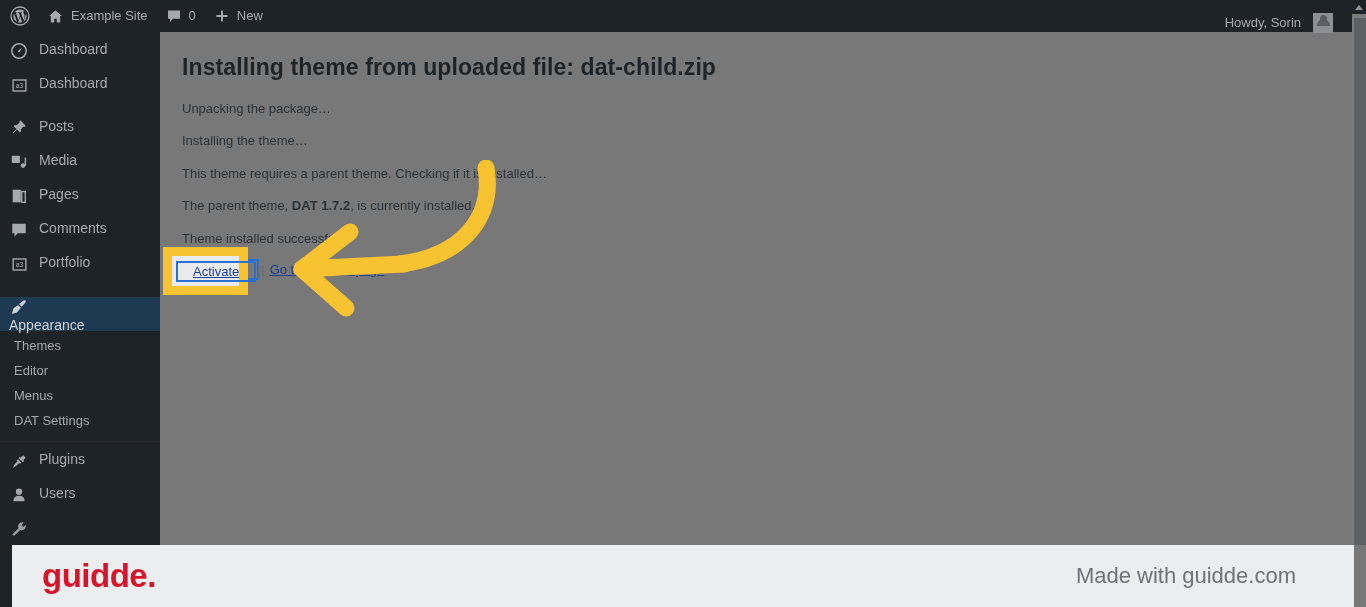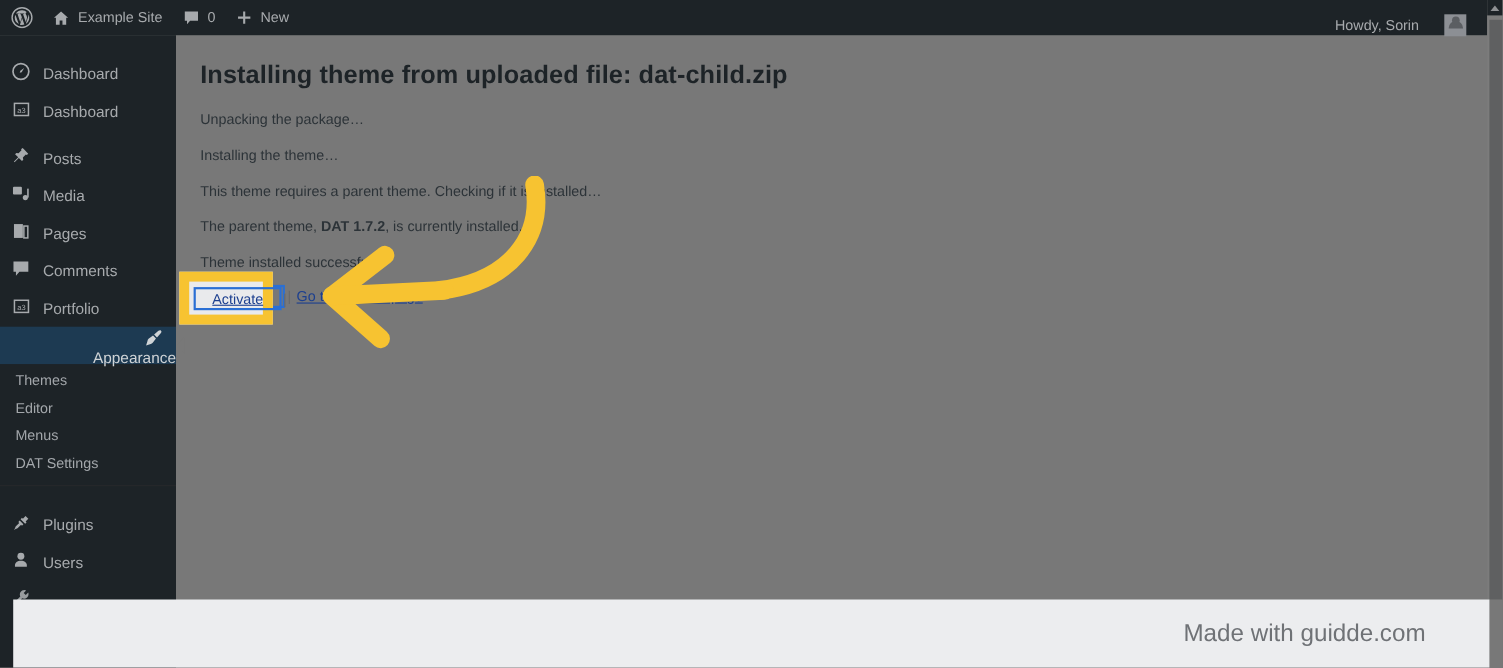--- a/index.html
+++ b/index.html
@@ -45,21 +45,21 @@
 
   
   .sidebar {
     position: absolute; top: 32px; left: 0;
     width: 160px; height: 575px;
     background: #1d2327;
     z-index: 15;
   }
   .menu-item {
     position: relative;
-    display: flex; align-items: flex-end;
+    display: flex; align-items: flex-start;
     height: 34px; padding-left: 9px;
     color: #a7aaad; font-size: 14px;
     white-space: nowrap;
   }
   .menu-item .mi-icon {
     width: 20px; height: 20px; margin-right: 10px;
     display: flex; align-items: center; justify-content: center;
     flex: none; color: #a7aaad;
   }
   .menu-item.is-active {
@@ -226,21 +226,21 @@
           <svg width="16" height="16" viewBox="0 0 20 20">
             <path d="M8.8 3h2.4v5.8H17v2.4h-5.8V17H8.8v-5.8H3V8.8h5.8V3z" fill="#a7aaad"></path>
           </svg>
         </span>
         <span>New</span>
       </div>
 
     </div>
 
     <div class="ab-right">
-      <div class="ab-item" style="gap:15px;margin-top:13px;">
+      <div class="ab-item" style="gap:4px;margin-top:13px;">
         <span class="howdy">Howdy, Sorin</span>
         <span class="avatar">
           <span class="avatar-wrap">
             <span class="head"></span>
             <span class="body"></span>
           </span>
         </span>
       </div>
     </div>
   </div>
@@ -404,16 +404,17 @@
   </svg>
 
   <div class="scrollbar">
     <div class="sb-up">
       <span class="tri"></span>
     </div>
     <div class="sb-thumb"></div>
   </div>
 
   <div class="guidde-bar">
+    <div class="guidde-logo">guidde.</div>
     <div class="guidde-made">Made with guidde.com</div>
   </div>
 
 </div>
 
 </body></html>

